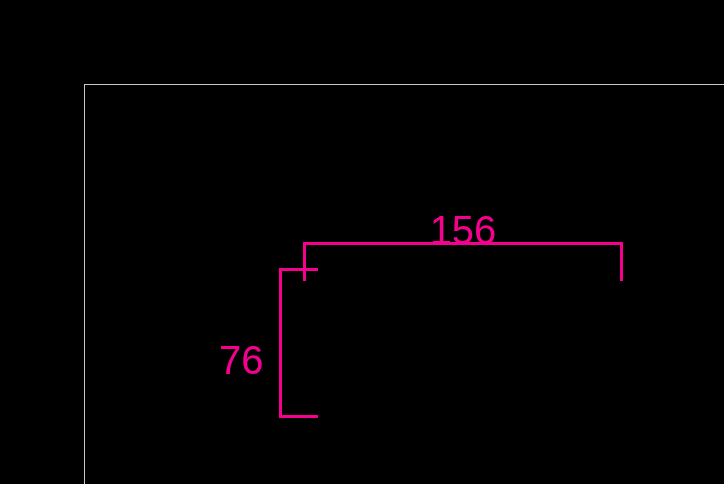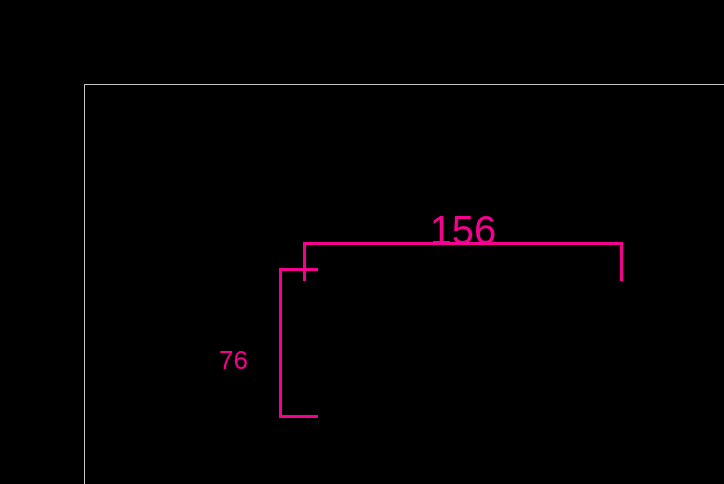--- a/index.html
+++ b/index.html
@@ -42,21 +42,21 @@
     border-top: 3px solid var(--accent);
     border-left: 3px solid var(--accent);
     border-right: 3px solid var(--accent);
   }
   
   .height-label {
     position: absolute;
     left: 100px; top: 221px; width: 64px;
     text-align: center;
     color: var(--accent);
-    font-size: 26px;
+    font-size: 40px;
     line-height: 40px;
     font-weight: 400;
   }
   
   .bracket-left {
     position: absolute;
     left: 178px; top: 167px;
     width: 12px; height: 150px;
     border-left: 3px solid var(--accent);
     border-top: 3px solid var(--accent);

